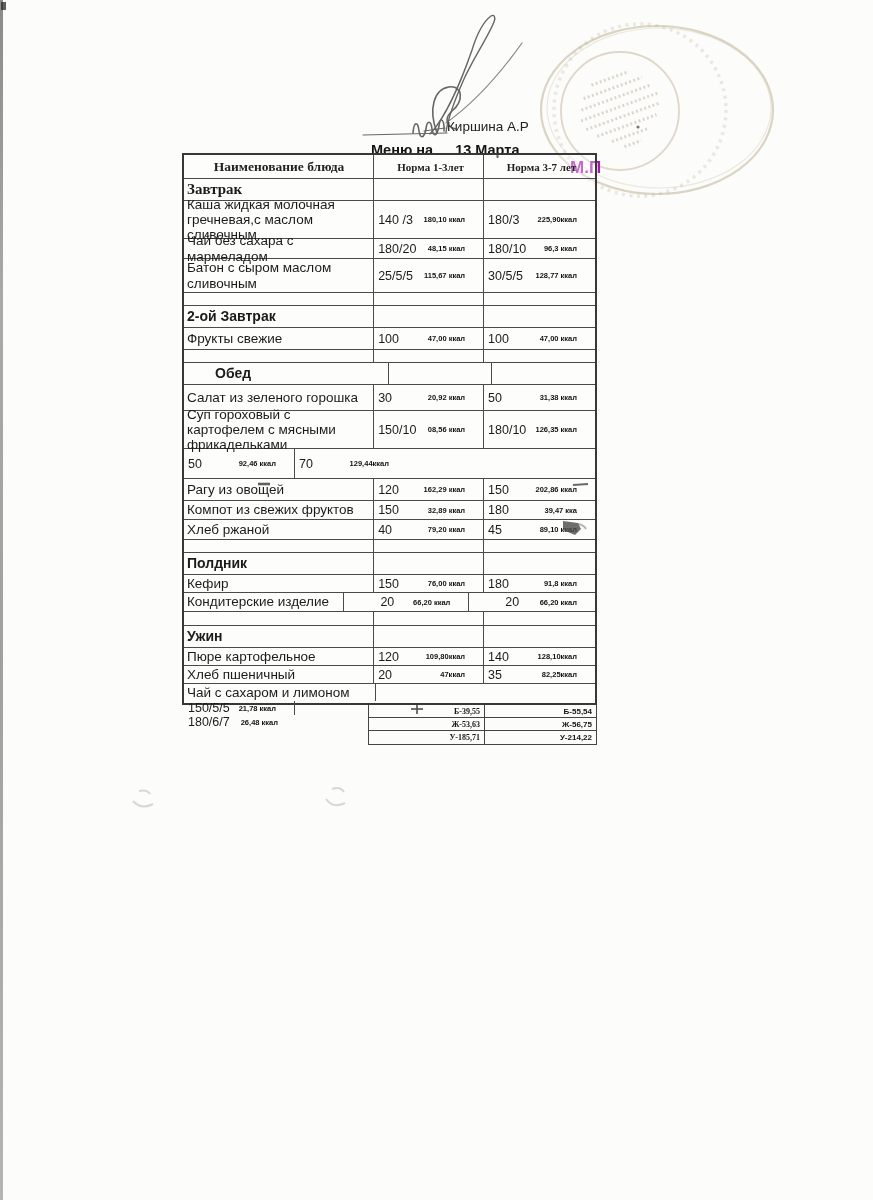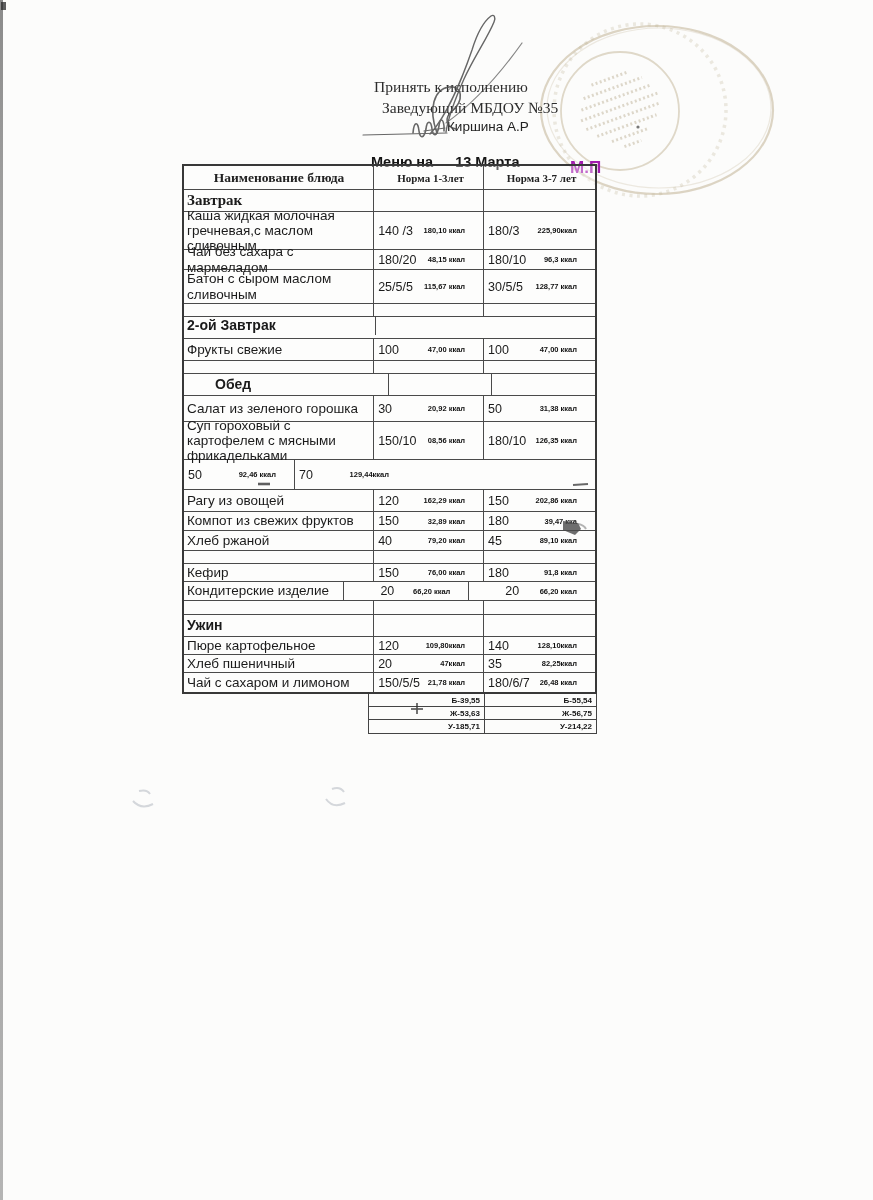--- a/index.html
+++ b/index.html
@@ -17,27 +17,27 @@
 
   .approval {
     position:absolute; left:374px; top:76px;
     font-family:"Liberation Serif","DejaVu Serif",serif;
     font-size:15.5px; line-height:21px; color:#2d2d2d;
   }
   .approval .line2 { margin-left:8px; }
   .signer { position:absolute; left:447px; top:119px; font-size:13.5px; color:#222; }
   .mp     { position:absolute; left:570px; top:133px; font-size:17px; font-weight:600; color:#a21caf;margin-top:25px; }
 
-  .menu-title { position:absolute; left:371px; top:154px; font-size:14.5px; font-weight:bold; color:#151515; }
+  .menu-title { position:absolute; left:371px; top:142px; font-size:14.5px; font-weight:bold; color:#151515; }
   .menu-title .date { margin-left:22px; }
 
-  .menu-table { position:absolute; left:182px; top:164px; width:415px; }
+  .menu-table { position:absolute; left:182px; top:153px; width:415px; }
   .tbody { border:2px solid #383838; background:rgba(255,255,255,.35); }
   .trow  { display:flex; box-sizing:border-box; border-bottom:1px solid #4a4a4a; }
-  .trow:last-child { border-bottom:none; }
+  .trow:last-child { border-bottom:none;flex-direction:column; }
   .cell  { box-sizing:border-box; }
   .cell.name {
     width:192px; border-right:1px solid #4a4a4a;
     display:flex; align-items:center;
     padding:1px 2px 1px 3px; font-size:13.5px; line-height:1.12;
   }
   .cell.norm {
     width:111px; border-right:1px solid #4a4a4a;
     display:flex; align-items:center; justify-content:space-between;
     padding-left:4px;
@@ -54,21 +54,21 @@
   .thead .cell { display:flex; align-items:center; justify-content:center; }
 
   .totals  { margin-left:186px; width:229px; }
   .totrow  { display:flex; }
   .totcell {
     box-sizing:border-box; border:1px solid #444; border-top:none; height:13px;
     display:flex; align-items:center; justify-content:flex-end;
     padding-right:4px; font-size:8px; font-weight:bold; color:#151515;
   }
   .totrow:last-child .totcell { height:14px; }
-  .totcell.c1 { width:117px; }
+  .totcell.c1 { width:117px;font-family:Liberation Serif, serif; }
   .totcell.c2 { width:112px; border-left:none; }
 
   .overlay { position:absolute; left:0; top:0; pointer-events:none; }
 </style>
 </head>
 <body>
 
 <div class="paper">
 
   <div class="scan-edge"></div>
@@ -84,24 +84,20 @@
       <line x1="-30" y1="-24" x2="32" y2="-24"></line>
       <line x1="-36" y1="-14" x2="38" y2="-14"></line>
       <line x1="-40" y1="-4" x2="42" y2="-4"></line>
       <line x1="-38" y1="6" x2="40" y2="6"></line>
       <line x1="-30" y1="16" x2="33" y2="16"></line>
       <line x1="-18" y1="26" x2="20" y2="26"></line>
       <line x1="-8" y1="35" x2="10" y2="35"></line>
     </g>
   </svg>
 
-  <div class="approval">
-    <div class="line1">Принять к исполнению</div>
-    <div class="line2">Заведующий МБДОУ №35</div>
-  </div>
   <div class="signer">Киршина А.Р</div>
   <div class="mp">М.П</div>
 
   <svg class="overlay" style="left:350px; top:5px;" width="210" height="140" viewBox="0 0 210 140">
     <g fill="none" stroke="#4d4d4d" stroke-width="1.6" stroke-linecap="round" opacity="0.85">
       <path d="M13,130 L97,128" stroke-width="1.1"></path>
       <path d="M74,126 L95,123" stroke-width="1.2"></path>
       <path d="M63,128 c1,-12 5,-12 6,-2 c1,8 5,8 7,-2 c1,-9 5,-9 6,0 c1,8 5,8 7,-3 c1,-8 4,-8 5,0 l0,5"></path>
       <path d="M87,128 C78,104 84,84 99,82 C113,80 114,96 102,106 C94,113 96,122 106,124"></path>
       <path d="M80,129 C96,112 112,74 122,45 C126,32 133,17 141,11 C144,9 146,12 144,17 C138,32 124,52 114,74 C106,92 98,114 96,127" stroke-width="1.4"></path>
@@ -157,21 +153,21 @@
           <div class="cell norm n2">
             <span class="portion">30/5/5</span>
             <span class="kcal">128,77 ккал</span>
           </div>
         </div>
         <div class="trow spacer" style="height: 13px;">
           <div class="cell name"></div>
           <div class="cell norm n1"></div>
           <div class="cell norm n2"></div>
         </div>
-        <div class="trow section" style="height: 22px; flex-direction: column;">
+        <div class="trow section" style="height: 22px;">
           <div class="cell name">2-ой Завтрак</div>
           <div class="cell norm n1"></div>
           <div class="cell norm n2"></div>
         </div>
         <div class="trow dish" style="height: 22px;">
           <div class="cell name">Фрукты свежие</div>
           <div class="cell norm n1">
             <span class="portion">100</span>
             <span class="kcal">47,00 ккал</span>
           </div>
@@ -250,20 +246,25 @@
             <span class="portion">40</span>
             <span class="kcal">79,20 ккал</span>
           </div>
           <div class="cell norm n2">
             <span class="portion">45</span>
             <span class="kcal">89,10 ккал</span>
           </div>
         </div>
         <div class="trow spacer" style="height: 13px;">
           <div class="cell name"></div>
+          <div class="cell norm n1"></div>
+          <div class="cell norm n2"></div>
+        </div>
+        <div class="trow section" style="height: 22px;">
+          <div class="cell name">Полдник</div>
           <div class="cell norm n1"></div>
           <div class="cell norm n2"></div>
         </div>
         <div class="trow dish" style="height: 18px;">
           <div class="cell name">Кефир</div>
           <div class="cell norm n1">
             <span class="portion">150</span>
             <span class="kcal">76,00 ккал</span>
           </div>
           <div class="cell norm n2">

